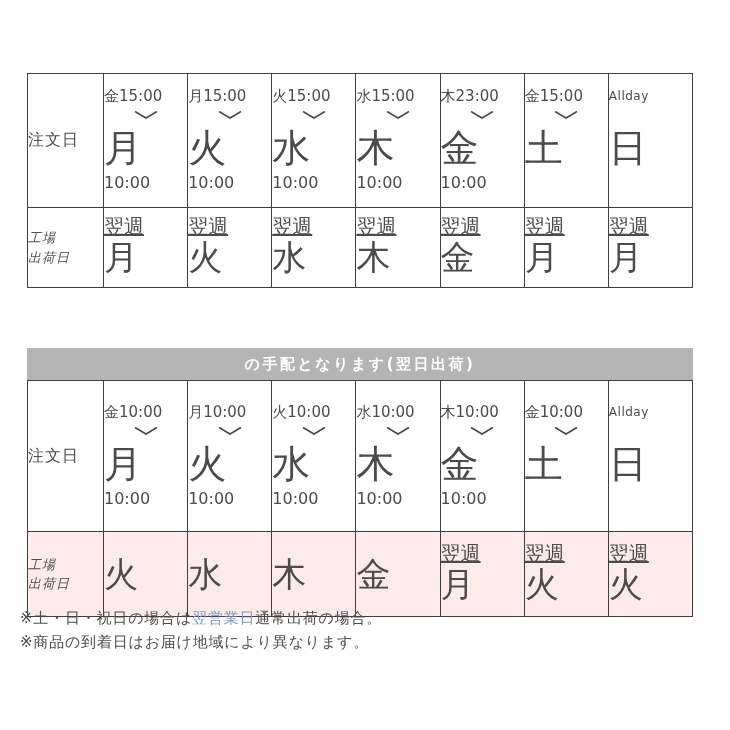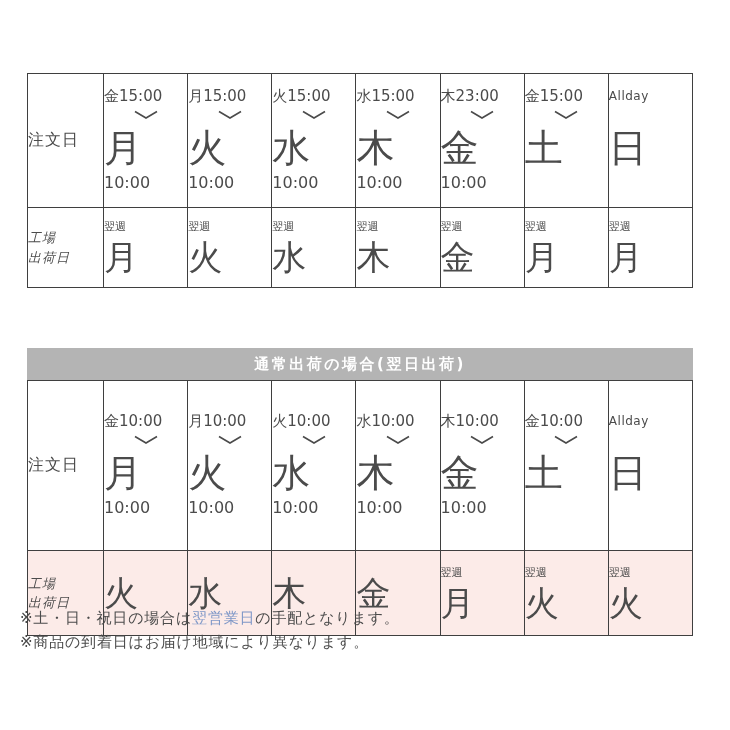--- a/index.html
+++ b/index.html
@@ -33,31 +33,31 @@
   #table-1 .tbl-header{height:32px;}
   table{border-collapse:collapse;width:100%;table-layout:fixed;}
   col.label-col{width:76px;}
   td{
     border:1px solid var(--border);
     padding:0;text-align:left;vertical-align:middle;
     color:var(--text);
   }
   #table-0 .order-row td{height:134px;}
   #table-0 .ship-row td{height:80px;}
-  #table-1 .order-row td{height:170px;}
+  #table-1 .order-row td{height:151px;}
   #table-1 .ship-row td{height:85px;}
   .pink-row td{background:var(--pink);}
   .label-cell{font-size:16px;letter-spacing:1px;}
   .ship-label-line{font-size:13px;line-height:1.5;letter-spacing:1px;font-style:italic;}
   .oc-top{font-size:15px;height:21px;line-height:21px;}
   .oc-top.allday{font-size:12px;letter-spacing:0.5px;}
   .oc-chev{height:16px;display:flex;align-items:center;justify-content:center;}
   .oc-day{font-size:38px;height:50px;line-height:50px;}
   .oc-bottom{font-size:16px;height:22px;line-height:20px;}
-  .sc-pre{font-size:11px;height:19px;line-height:19px;}
+  .sc-pre{font-size:20px;height:19px;line-height:19px;text-decoration:underline;}
   .sc-day{font-size:34px;line-height:42px;}
   .notes{position:absolute;left:20px;top:606px;}
   .note-line{font-size:15px;line-height:24px;letter-spacing:0.8px;}
   .note-link{color:var(--link);text-align:center;}
   .chev-svg{display:block;color:var(--text);}
 </style>
 </head>
 <body>
 
 <div>
@@ -190,21 +190,21 @@
             <td class="ship-cell">
               <div class="sc-pre">翌週</div>
               <div class="sc-day">月</div>
             </td>
           </tr>
     </tbody>
       </table>
   </section>
 
   <section class="tbl" id="table-1">
-    <div class="tbl-header">通常出荷の場合(翌日出荷)</div>
+    <div class="tbl-header">の手配となります(翌日出荷)</div>
     <table>
       <colgroup>
           <col class="label-col">
           <col>
           <col>
           <col>
           <col>
           <col>
           <col>
           <col>
@@ -321,17 +321,17 @@
             <td class="ship-cell">
               <div class="sc-pre">翌週</div>
               <div class="sc-day">火</div>
             </td>
           </tr>
     </tbody>
       </table>
   </section>
 
   <div class="notes">
-      <div class="note-line"><span>※土・日・祝日の場合は</span><span class="note-link">翌営業日</span><span>の手配となります。</span></div>
+      <div class="note-line"><span>※土・日・祝日の場合は</span><span class="note-link">翌営業日</span><span>通常出荷の場合。</span></div>
       <div class="note-line"><span>※商品の到着日はお届け地域により異なります。</span></div>
     </div>
 
 </div>
 
 </body></html>

